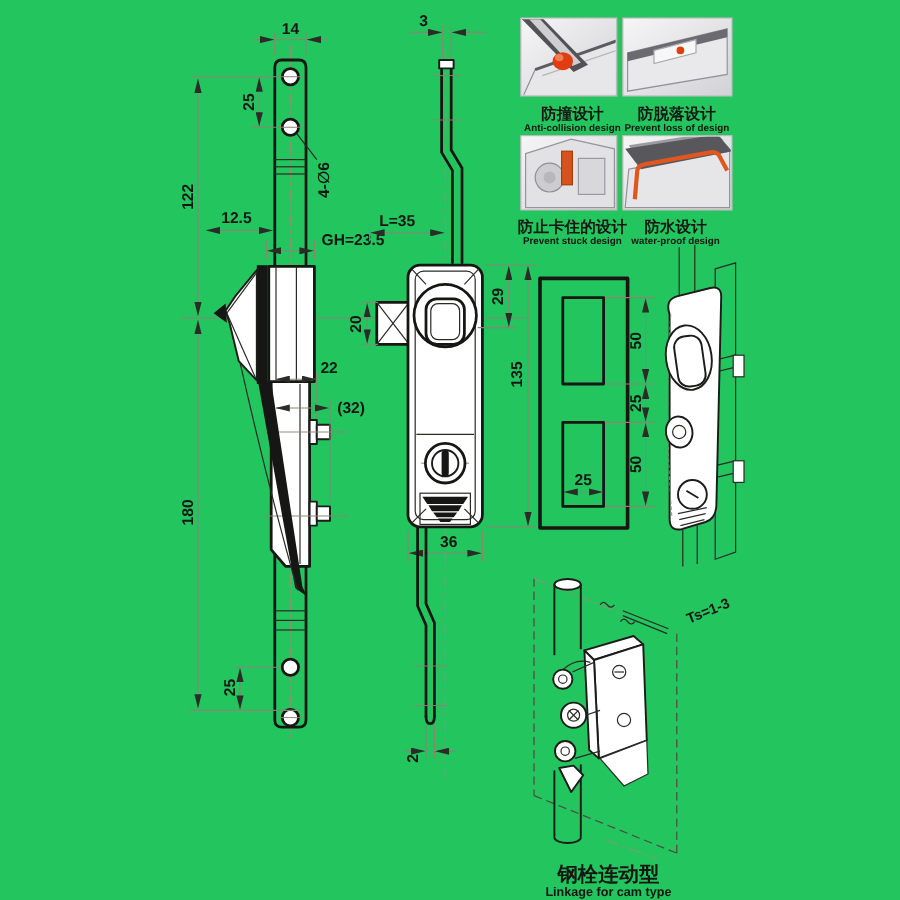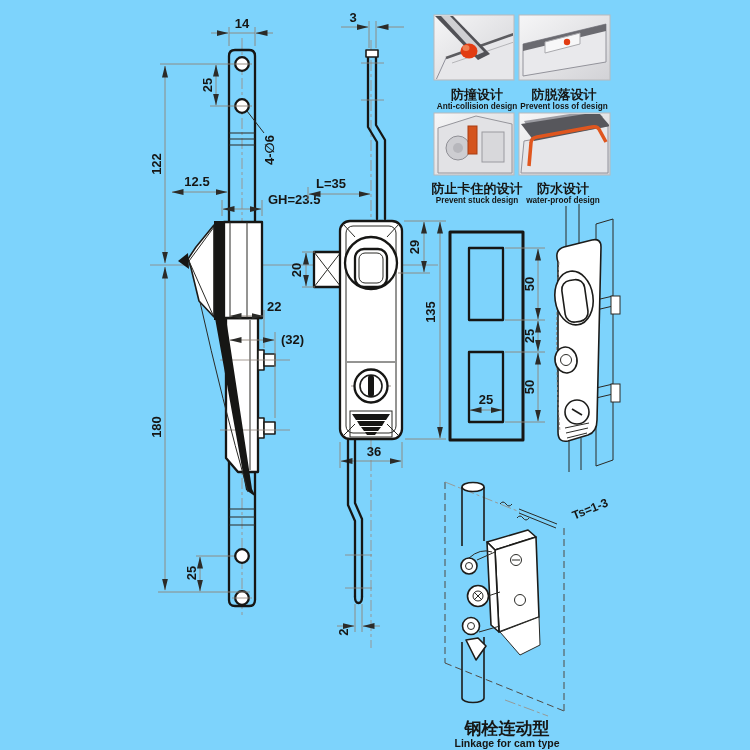--- a/index.html
+++ b/index.html
@@ -1,16 +1,16 @@
 <!DOCTYPE html>
 <html><head>
 <meta charset="utf-8">
 <style>
   html,body{margin:0;padding:0;background:#ffffff;}
-  .stage{position:relative;width:750px;height:750px;background:#7dd3fc;overflow:hidden;}
+  .stage{position:relative;width:750px;height:750px;background:#22c55e;overflow:hidden;}
   svg{display:block;}
   .p3 {stroke:#161614;stroke-width:3;fill:none;stroke-linejoin:round}
   .p2 {stroke:#161614;stroke-width:2.3;fill:none;stroke-linejoin:round;stroke-linecap:round}
   .p2f{stroke:#161614;stroke-width:2.3;fill:#ffffff;stroke-linejoin:round}
   .p15{stroke:#1c1c1a;stroke-width:1.6;fill:none;stroke-linejoin:round}
   .p15f{stroke:#1c1c1a;stroke-width:1.6;fill:#ffffff;stroke-linejoin:round}
   .p1 {stroke:#2a2a26;stroke-width:1;fill:none}
   .p1f{stroke:#2a2a26;stroke-width:1;fill:#ffffff}
   .blk{fill:#161614;stroke:none}
   .thin{stroke:#8f8378;stroke-width:.8;fill:none}

